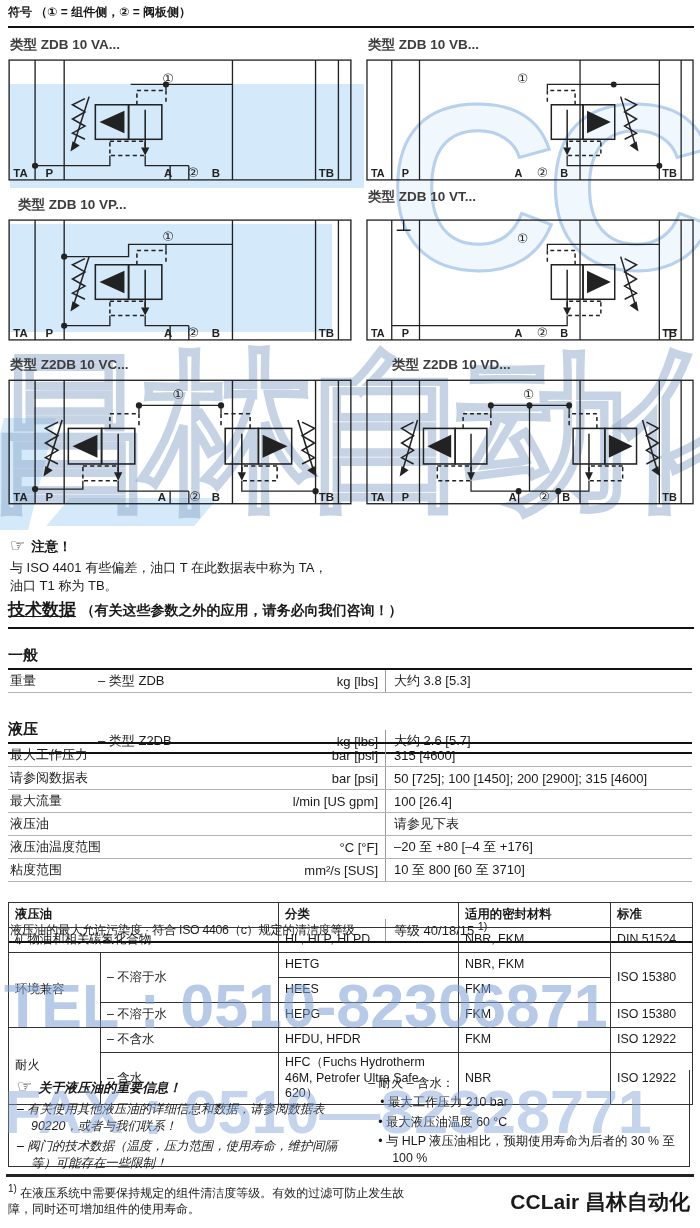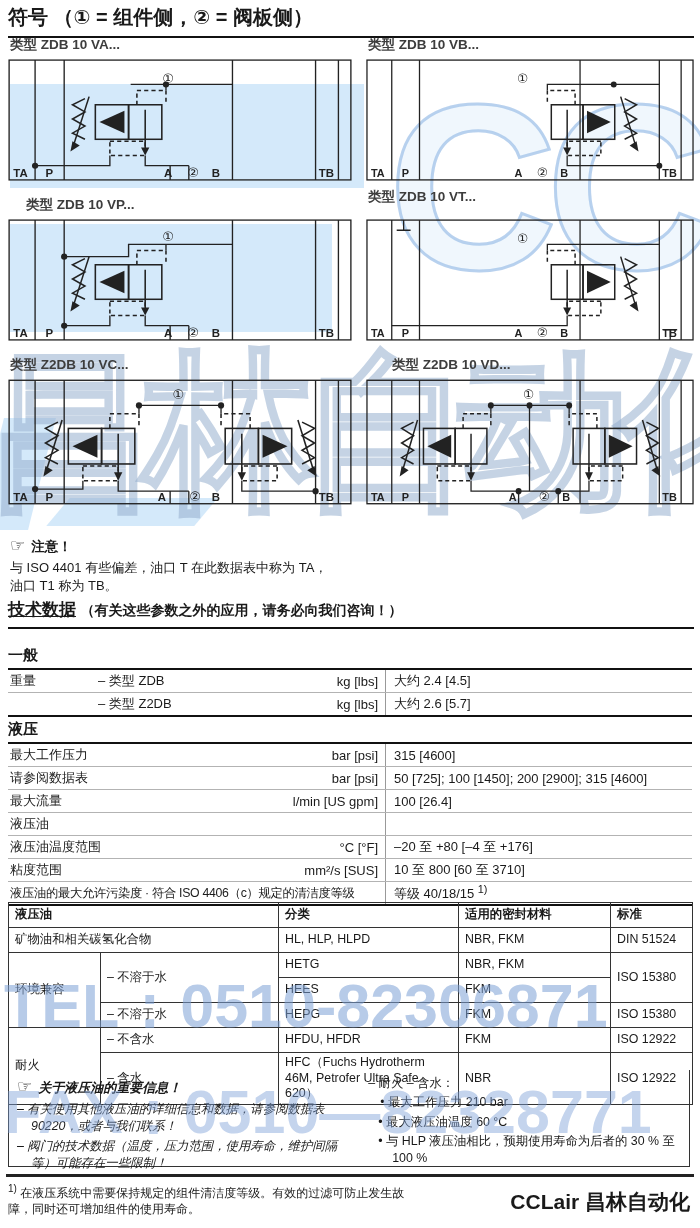--- a/index.html
+++ b/index.html
@@ -11,42 +11,42 @@
   .wm-patch{background:rgba(184,218,247,0.6);}
   .wm-cclair{left:388px;top:52px;font-size:235px;font-weight:bold;letter-spacing:-12px;
              color:rgba(213,231,250,0.35);-webkit-text-stroke:3px rgba(166,198,234,0.8);}
   .wm-cn{left:-15px;top:318px;font-size:172px;font-weight:bold;letter-spacing:-14px;
          color:transparent;-webkit-text-stroke:3px rgba(150,174,206,0.55);}
   .wm-tel{left:4px;top:966px;font-size:61px;font-weight:bold;color:rgba(124,160,214,0.55);z-index:3;}
   .wm-fax{left:4px;top:1072px;font-size:61px;font-weight:bold;color:rgba(124,160,214,0.45);z-index:3;}
   .content{position:absolute;inset:0;z-index:1;}
   
   .hd{top:4px;left:8px;width:686px;border-bottom:2px solid #111;padding-bottom:5px;
-      font-size:20px;font-weight:bold;}
+      font-size:12px;font-weight:bold;}
   
   .diag-title{position:absolute;font-size:13.5px;font-weight:bold;color:#3d3d3d;}
   .diag{position:absolute;}
   .diag svg{display:block;}
   svg text{font-family:"Liberation Sans","DejaVu Sans",sans-serif;font-weight:bold;fill:#222;font-size:11px;}
   svg text.circ{font-size:12.5px;font-weight:normal;}
   .ln{stroke:#222;stroke-width:1.3;fill:none;}
   .dsh{stroke-dasharray:4 3;}
   
   .notice{top:534px;left:10px;width:500px;font-size:13px;line-height:1.45;}
   .notice .tt{font-weight:bold;font-size:13.5px;}
   .hand{font-size:17px;margin-right:6px;}
   
   .tech{top:598px;left:8px;width:686px;border-bottom:2px solid #111;padding-bottom:6px;}
   .tech .t1{font-size:17px;font-weight:bold;text-decoration:underline;}
   .tech .t2{font-size:14px;font-weight:bold;}
   
   .sec-title{font-size:15px;font-weight:bold;margin-bottom:3px;}
   .spec{border-top:2px solid #111;}
   .s-row{display:flex;align-items:center;min-height:22px;border-bottom:1px solid #b3b3b3;font-size:13px;}
-  .s-row:last-child{border-bottom:2px solid #111;}
+  .s-row:last-child{border-bottom:2px solid #111;margin-top:37px;}
   .lp{width:378px;display:flex;align-items:center;align-self:stretch;
       border-right:1px solid #999;padding:2px 7px 2px 2px;box-sizing:border-box;}
   .lbl{width:88px;}
   .grow{flex:1;}
   .unit{margin-left:auto;text-align:right;}
   .val{flex:1;padding-left:8px;}
   .small{font-size:12.3px;letter-spacing:-0.3px;}
   
   table.fl{border-collapse:collapse;width:684px;table-layout:fixed;}
   table.fl td,table.fl th{border:1px solid #333;padding:2px 6px;font-size:12.4px;
@@ -144,21 +144,21 @@
         <text class="circ" x="160" y="29" text-anchor="middle">①</text>
         <text x="7" y="121">TA</text>
         <text x="38" y="121">P</text>
         <text x="152" y="121">A</text>
         <text class="circ" x="180" y="121" text-anchor="middle">②</text>
         <text x="198" y="121">B</text>
         <text x="301" y="121">TB</text>
       </svg>
     </div>
 
-    <div class="diag-title" style="left:26px;top:196px;">类型 ZDB 10 VP...</div>
+    <div class="diag-title" style="left:18px;top:196px;">类型 ZDB 10 VP...</div>
     <div class="diag-title" style="left:368px;top:188px;">类型 ZDB 10 VT...</div>
 
     <div class="diag" style="left:6px;top:214px;">
       <svg width="348" height="132" viewBox="0 0 335 130" preserveAspectRatio="none">
         <rect class="ln" x="3" y="6" width="329" height="118"></rect>
         <line class="ln" x1="28" y1="6" x2="28" y2="124"></line>
           <line class="ln" x1="56" y1="6" x2="56" y2="124"></line>
         <line class="ln" x1="218" y1="6" x2="218" y2="124"></line>
         <line class="ln" x1="298" y1="6" x2="298" y2="124"></line>
           <line class="ln" x1="320" y1="6" x2="320" y2="124"></line>
@@ -272,21 +272,21 @@
 
     <div class="abs" style="top:646px;left:8px;width:684px;">
       <div class="sec-title">一般</div>
       <div class="spec">
         <div class="s-row">
           <div class="lp">
               <span class="lbl">重量</span>
               <span class="grow">– 类型 ZDB</span>
               <span class="unit">kg [lbs]</span>
             </div>
-          <div class="val">大约 2.4 [4.5]</div>
+          <div class="val">大约 3.8 [5.3]</div>
         </div>
         <div class="s-row">
           <div class="lp">
               <span class="lbl"></span>
               <span class="grow">– 类型 Z2DB</span>
               <span class="unit">kg [lbs]</span>
             </div>
           <div class="val">大约 2.6 [5.7]</div>
         </div>
       </div>
@@ -314,20 +314,21 @@
               <span class="grow">最大流量</span>
               <span class="unit">l/min [US gpm]</span>
             </div>
           <div class="val">100 [26.4]</div>
         </div>
         <div class="s-row">
           <div class="lp">
               <span class="grow">液压油</span>
               <span class="unit"></span>
             </div>
+          <div class="val">请参见下表</div>
         </div>
         <div class="s-row">
           <div class="lp">
               <span class="grow">液压油温度范围</span>
               <span class="unit">°C [°F]</span>
             </div>
           <div class="val">–20 至 +80 [–4 至 +176]</div>
         </div>
         <div class="s-row">
           <div class="lp">

